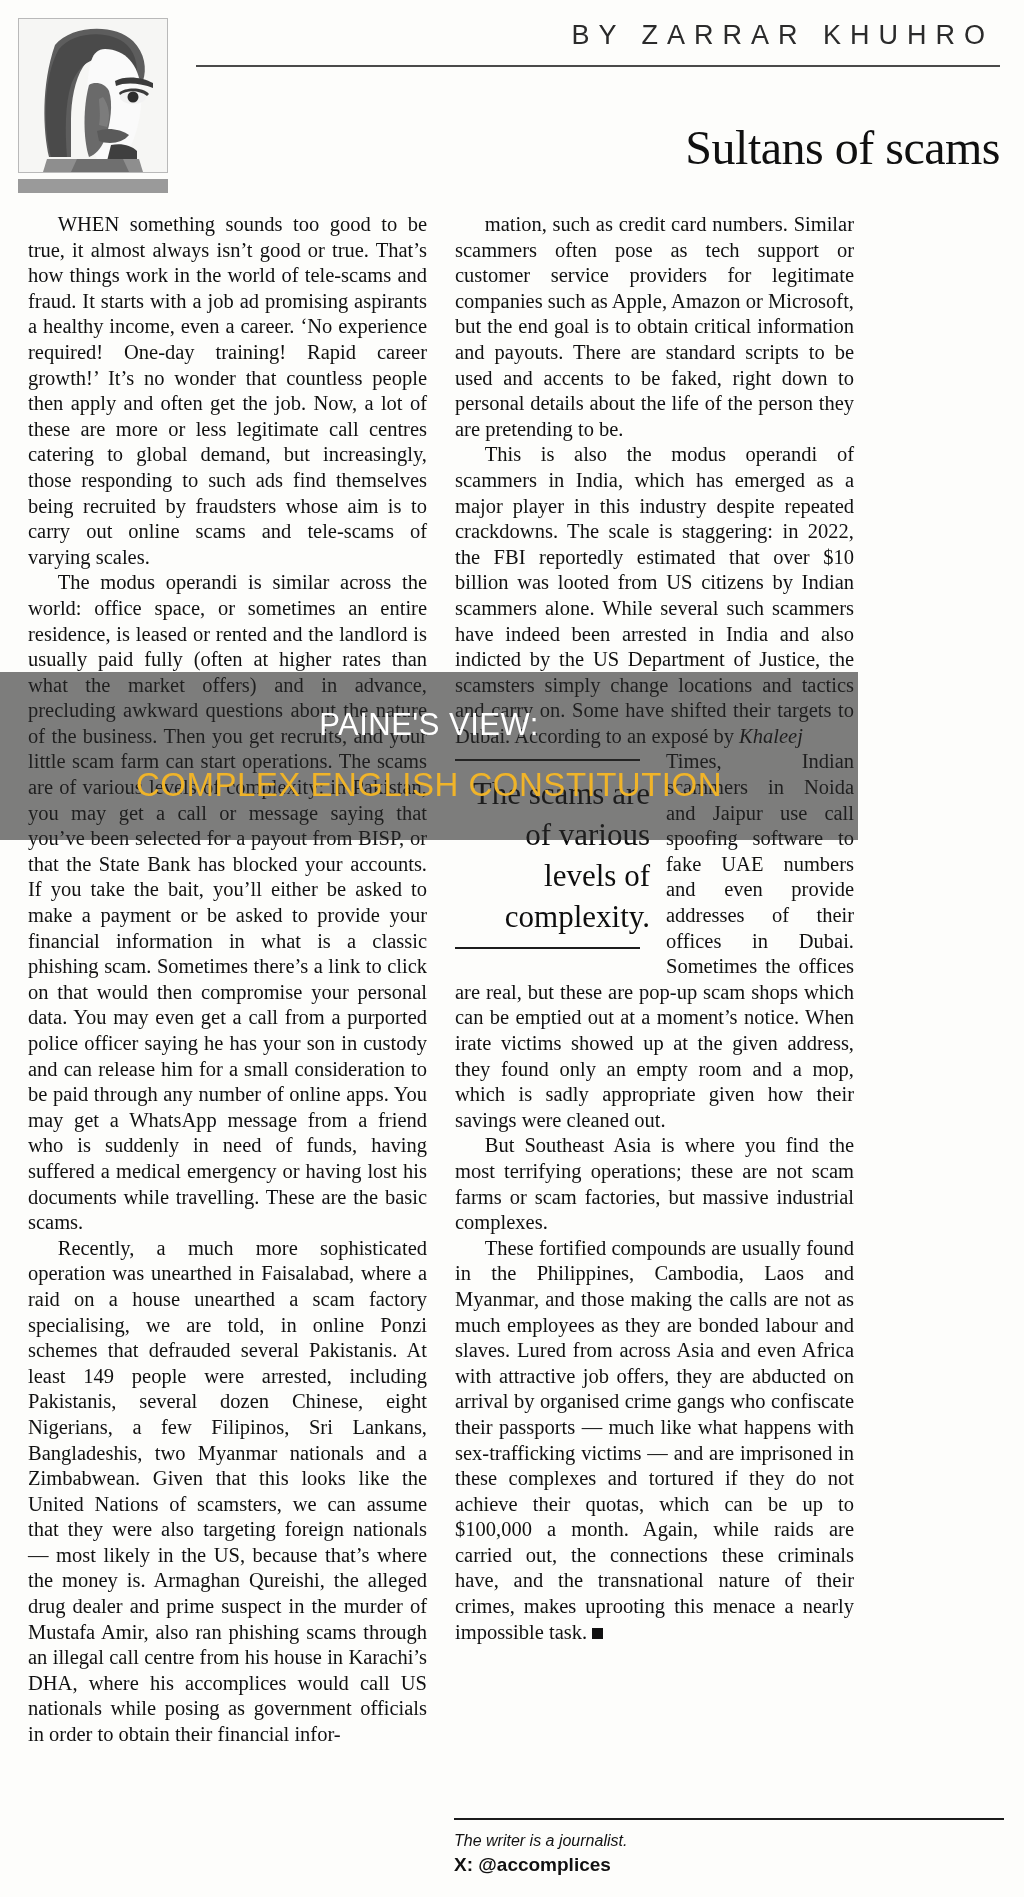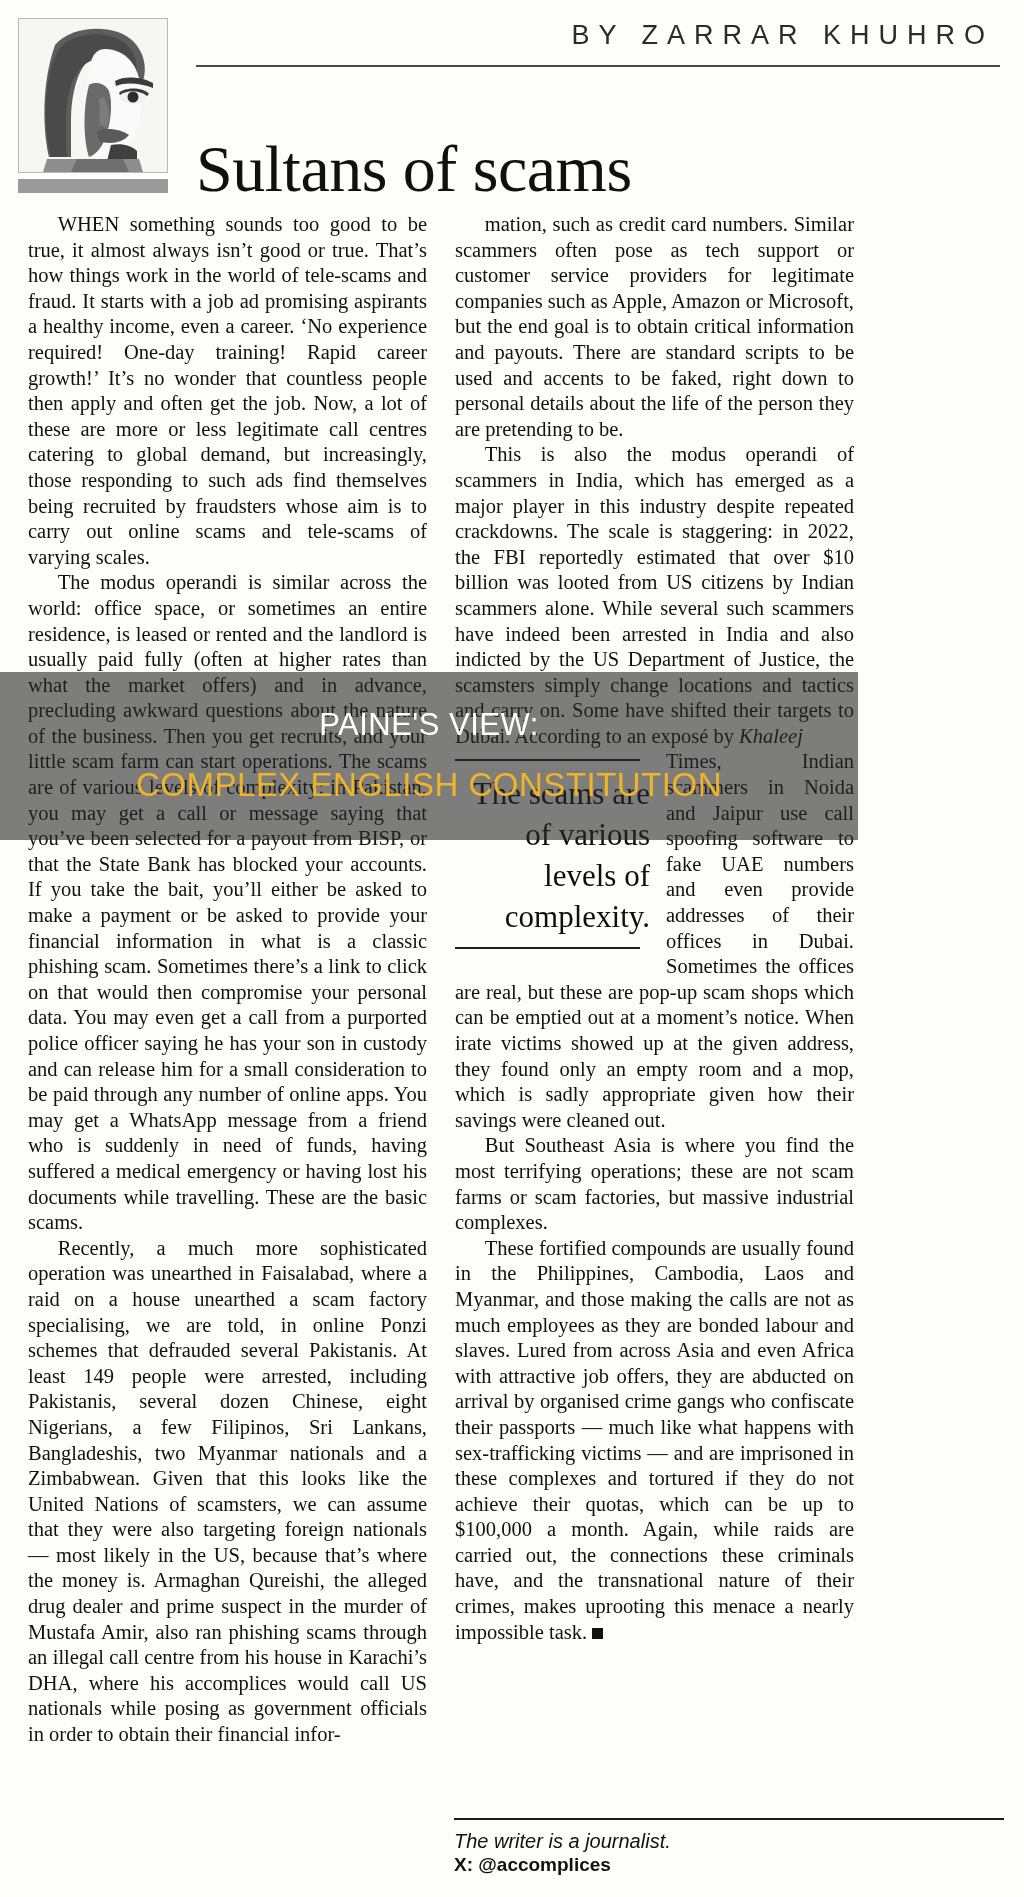--- a/index.html
+++ b/index.html
@@ -70,24 +70,24 @@
     margin-top: 14px;
     border-top: 2px solid #4a4a4a;
     width: 100%;
   }
   .headline {
     position: absolute;
     left: 196px;
     right: 24px;
     top: 92px;
     font-family: "Liberation Serif", "DejaVu Serif", serif;
-    font-size: 66px;
+    font-size: 48px;
     line-height: 1.0;
     color: #101010;
-    text-align: left;
+    text-align: right;
     font-weight: 400;
     letter-spacing: -0.5px;
   }
 
   
   .columns {
     position: absolute;
     left: 8px; top: 212px;
     width: 1024px;
     height: 1620px;
@@ -149,21 +149,21 @@
     width: 550px;
   }
   .footer-rule {
     border-top: 2px solid #1c1c1c;
     width: 100%;
     margin-bottom: 9px;
   }
   .footer-line1 {
     font-family: "Liberation Sans", "DejaVu Sans", sans-serif;
     font-style: italic;
-    font-size: 20px;
+    font-size: 16px;
     color: #111;
     line-height: 24px;
   }
   .footer-line2 {
     font-family: "Liberation Sans", "DejaVu Sans", sans-serif;
     font-size: 19px;
     font-weight: bold;
     color: #111;
     line-height: 24px;
   }

